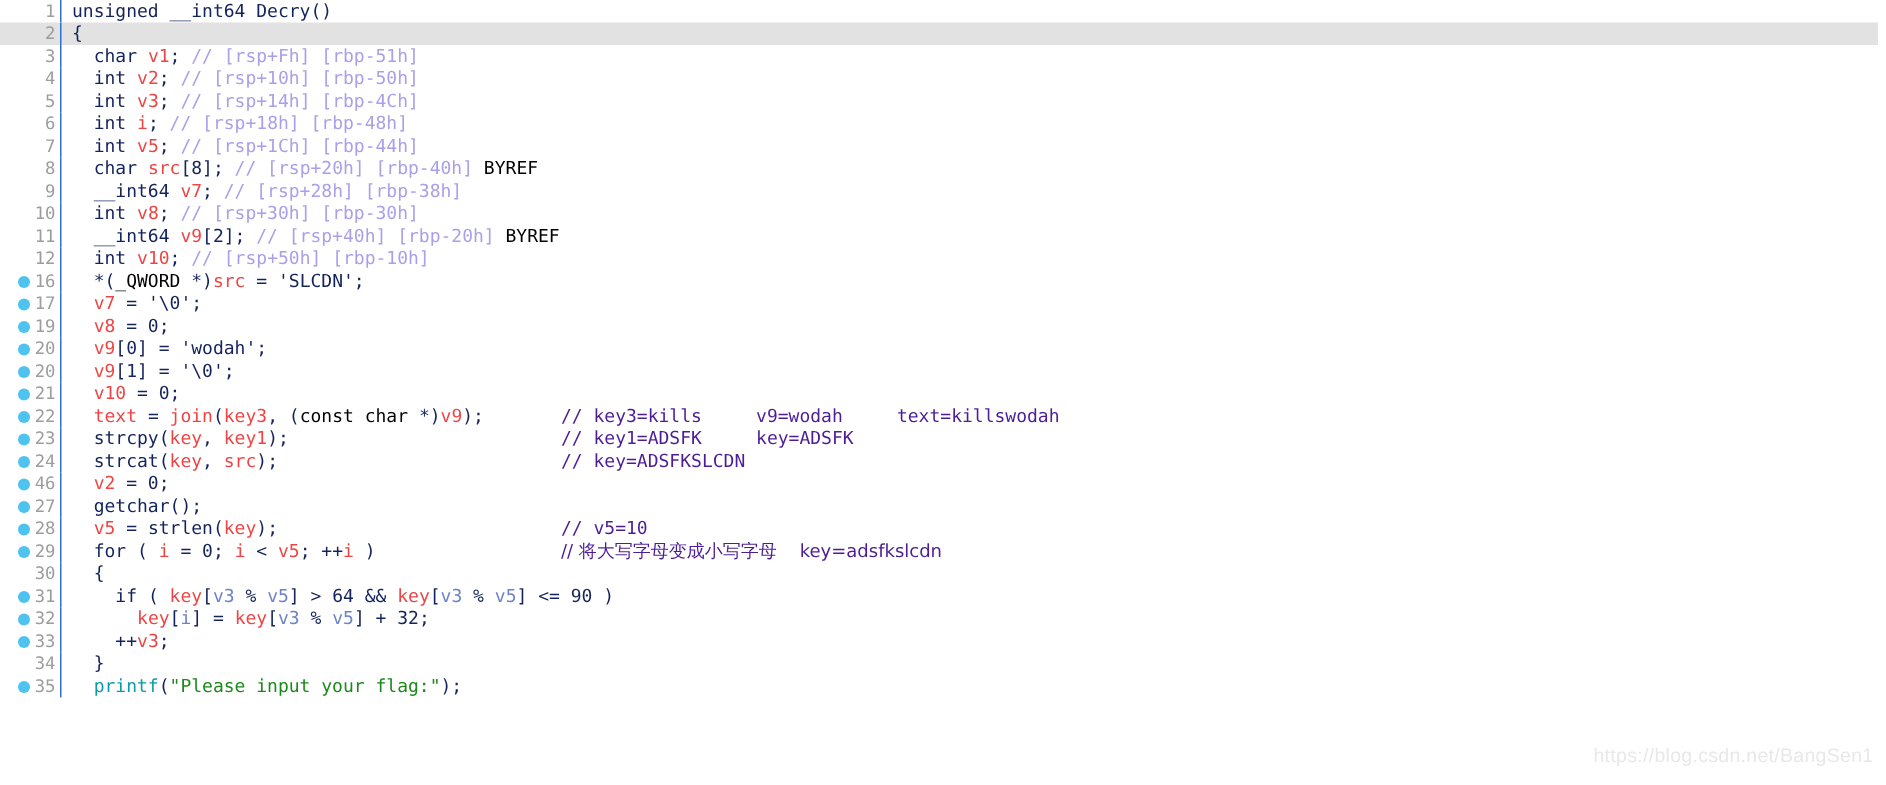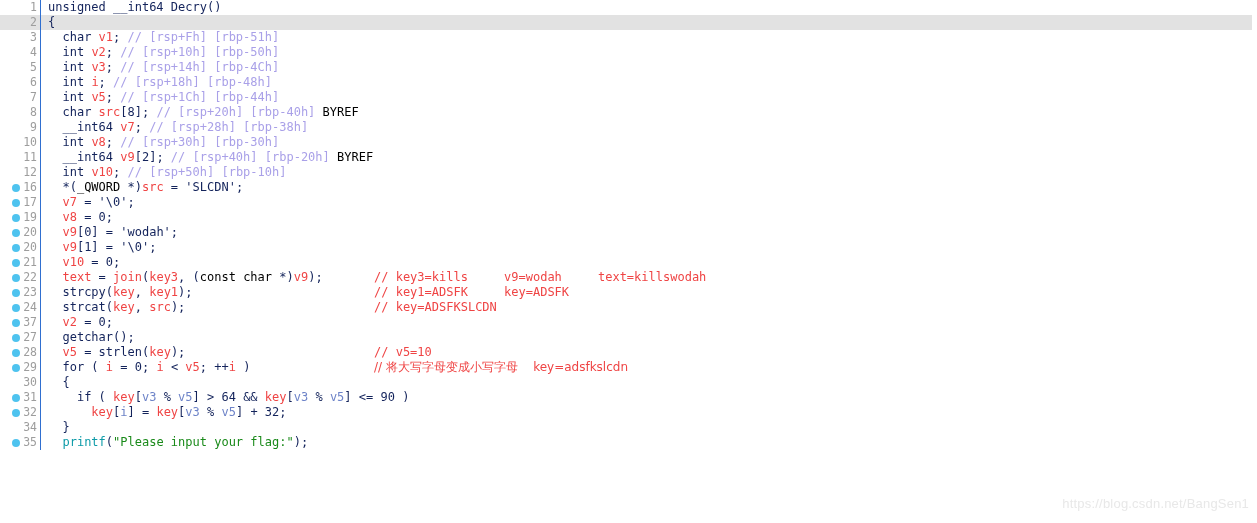--- a/index.html
+++ b/index.html
@@ -76,21 +76,21 @@
     line-height: 15px;
     white-space: pre;
   }
 
   
   .kw   { color: #13235b; }       
   .var  { color: #ef4444; }       
   .var2 { color: #6d83c8; }       
   .fn   { color: #0d9ba8; }       
   .cmt  { color: #a9a0e8; }       
-  .cmtg { color: #ef4444; }       
+  .cmtg { color: #4c1d95; }       
   .str  { color: #1a8a1a; }       
   .gray { color: #000000; }       
   .plain{ color: #13235b; }
 
   .cjk { font-family: "DejaVu Sans", "Liberation Sans", sans-serif; }
 
   #watermark {
     position: absolute;
     right: 8px;
     bottom: 12px;
@@ -120,24 +120,25 @@
       <div class="code-line"><div class="gutter"><span class="lnum">12</span></div><div class="divider"></div><div class="ctext"><span class="plain">  </span><span class="kw">int</span><span class="plain"> </span><span class="var">v10</span><span class="plain">; </span><span class="cmt">// [rsp+50h] [rbp-10h]</span></div></div>
       <div class="code-line"><div class="gutter"><span class="bp"></span><span class="lnum">16</span></div><div class="divider"></div><div class="ctext"><span class="plain">  *(</span><span class="gray">_QWORD</span><span class="plain"> *)</span><span class="var">src</span><span class="plain"> = </span><span class="plain">'SLCDN';</span></div></div>
       <div class="code-line"><div class="gutter"><span class="bp"></span><span class="lnum">17</span></div><div class="divider"></div><div class="ctext"><span class="plain">  </span><span class="var">v7</span><span class="plain"> = </span><span class="plain">'\0';</span></div></div>
       <div class="code-line"><div class="gutter"><span class="bp"></span><span class="lnum">19</span></div><div class="divider"></div><div class="ctext"><span class="plain">  </span><span class="var">v8</span><span class="plain"> = 0;</span></div></div>
       <div class="code-line"><div class="gutter"><span class="bp"></span><span class="lnum">20</span></div><div class="divider"></div><div class="ctext"><span class="plain">  </span><span class="var">v9</span><span class="plain">[0] = </span><span class="plain">'wodah';</span></div></div>
       <div class="code-line"><div class="gutter"><span class="bp"></span><span class="lnum">20</span></div><div class="divider"></div><div class="ctext"><span class="plain">  </span><span class="var">v9</span><span class="plain">[1] = </span><span class="plain">'\0';</span></div></div>
       <div class="code-line"><div class="gutter"><span class="bp"></span><span class="lnum">21</span></div><div class="divider"></div><div class="ctext"><span class="plain">  </span><span class="var">v10</span><span class="plain"> = 0;</span></div></div>
       <div class="code-line"><div class="gutter"><span class="bp"></span><span class="lnum">22</span></div><div class="divider"></div><div class="ctext"><span class="plain">  </span><span class="var">text</span><span class="plain"> = </span><span class="var">join</span><span class="plain">(</span><span class="var">key3</span><span class="plain">, (</span><span class="gray">const char</span><span class="plain"> *)</span><span class="var">v9</span><span class="plain">);</span></div><div class="ctext cmtg" style="left: 374px;">// key3=kills     v9=wodah     text=killswodah</div></div>
       <div class="code-line"><div class="gutter"><span class="bp"></span><span class="lnum">23</span></div><div class="divider"></div><div class="ctext"><span class="plain">  </span><span class="kw">strcpy</span><span class="plain">(</span><span class="var">key</span><span class="plain">, </span><span class="var">key1</span><span class="plain">);</span></div><div class="ctext cmtg" style="left: 374px;">// key1=ADSFK     key=ADSFK</div></div>
       <div class="code-line"><div class="gutter"><span class="bp"></span><span class="lnum">24</span></div><div class="divider"></div><div class="ctext"><span class="plain">  </span><span class="kw">strcat</span><span class="plain">(</span><span class="var">key</span><span class="plain">, </span><span class="var">src</span><span class="plain">);</span></div><div class="ctext cmtg" style="left: 374px;">// key=ADSFKSLCDN</div></div>
-      <div class="code-line"><div class="gutter"><span class="bp"></span><span class="lnum">37</span></div><div class="divider"></div><div class="ctext"><span class="plain">  </span><span class="var">v2</span><span class="plain"> = 0;</span></div></div>
+      <div class="code-line"><div class="gutter"><span class="bp"></span><span class="lnum">46</span></div><div class="divider"></div><div class="ctext"><span class="plain">  </span><span class="var">v2</span><span class="plain"> = 0;</span></div></div>
       <div class="code-line"><div class="gutter"><span class="bp"></span><span class="lnum">27</span></div><div class="divider"></div><div class="ctext"><span class="plain">  </span><span class="plain">getchar</span><span class="plain">();</span></div></div>
       <div class="code-line"><div class="gutter"><span class="bp"></span><span class="lnum">28</span></div><div class="divider"></div><div class="ctext"><span class="plain">  </span><span class="var">v5</span><span class="plain"> = </span><span class="plain">strlen</span><span class="plain">(</span><span class="var">key</span><span class="plain">);</span></div><div class="ctext cmtg" style="left: 374px;">// v5=10</div></div>
       <div class="code-line"><div class="gutter"><span class="bp"></span><span class="lnum">29</span></div><div class="divider"></div><div class="ctext"><span class="plain">  </span><span class="kw">for</span><span class="plain"> ( </span><span class="var">i</span><span class="plain"> = 0; </span><span class="var">i</span><span class="plain"> &lt; </span><span class="var">v5</span><span class="plain">; ++</span><span class="var">i</span><span class="plain"> )</span></div><div class="ctext cmtg cjk" style="left: 374px;">// 将大写字母变成小写字母    key=adsfkslcdn</div></div>
       <div class="code-line"><div class="gutter"><span class="lnum">30</span></div><div class="divider"></div><div class="ctext"><span class="plain">  {</span></div></div>
       <div class="code-line"><div class="gutter"><span class="bp"></span><span class="lnum">31</span></div><div class="divider"></div><div class="ctext"><span class="plain">    </span><span class="kw">if</span><span class="plain"> ( </span><span class="var">key</span><span class="plain">[</span><span class="var2">v3</span><span class="plain"> % </span><span class="var2">v5</span><span class="plain">] &gt; 64 &amp;&amp; </span><span class="var">key</span><span class="plain">[</span><span class="var2">v3</span><span class="plain"> % </span><span class="var2">v5</span><span class="plain">] &lt;= 90 )</span></div></div>
       <div class="code-line"><div class="gutter"><span class="bp"></span><span class="lnum">32</span></div><div class="divider"></div><div class="ctext"><span class="plain">      </span><span class="var">key</span><span class="plain">[</span><span class="var2">i</span><span class="plain">] = </span><span class="var">key</span><span class="plain">[</span><span class="var2">v3</span><span class="plain"> % </span><span class="var2">v5</span><span class="plain">] + 32;</span></div></div>
+      <div class="code-line"><div class="gutter"><span class="bp"></span><span class="lnum">33</span></div><div class="divider"></div><div class="ctext"><span class="plain">    ++</span><span class="var">v3</span><span class="plain">;</span></div></div>
       <div class="code-line"><div class="gutter"><span class="lnum">34</span></div><div class="divider"></div><div class="ctext"><span class="plain">  }</span></div></div>
       <div class="code-line"><div class="gutter"><span class="bp"></span><span class="lnum">35</span></div><div class="divider"></div><div class="ctext"><span class="plain">  </span><span class="fn">printf</span><span class="plain">(</span><span class="str">"Please input your flag:"</span><span class="plain">);</span></div></div>
     </div>
   <div id="watermark">https://blog.csdn.net/BangSen1</div>
 </div>
 
 </body></html>

